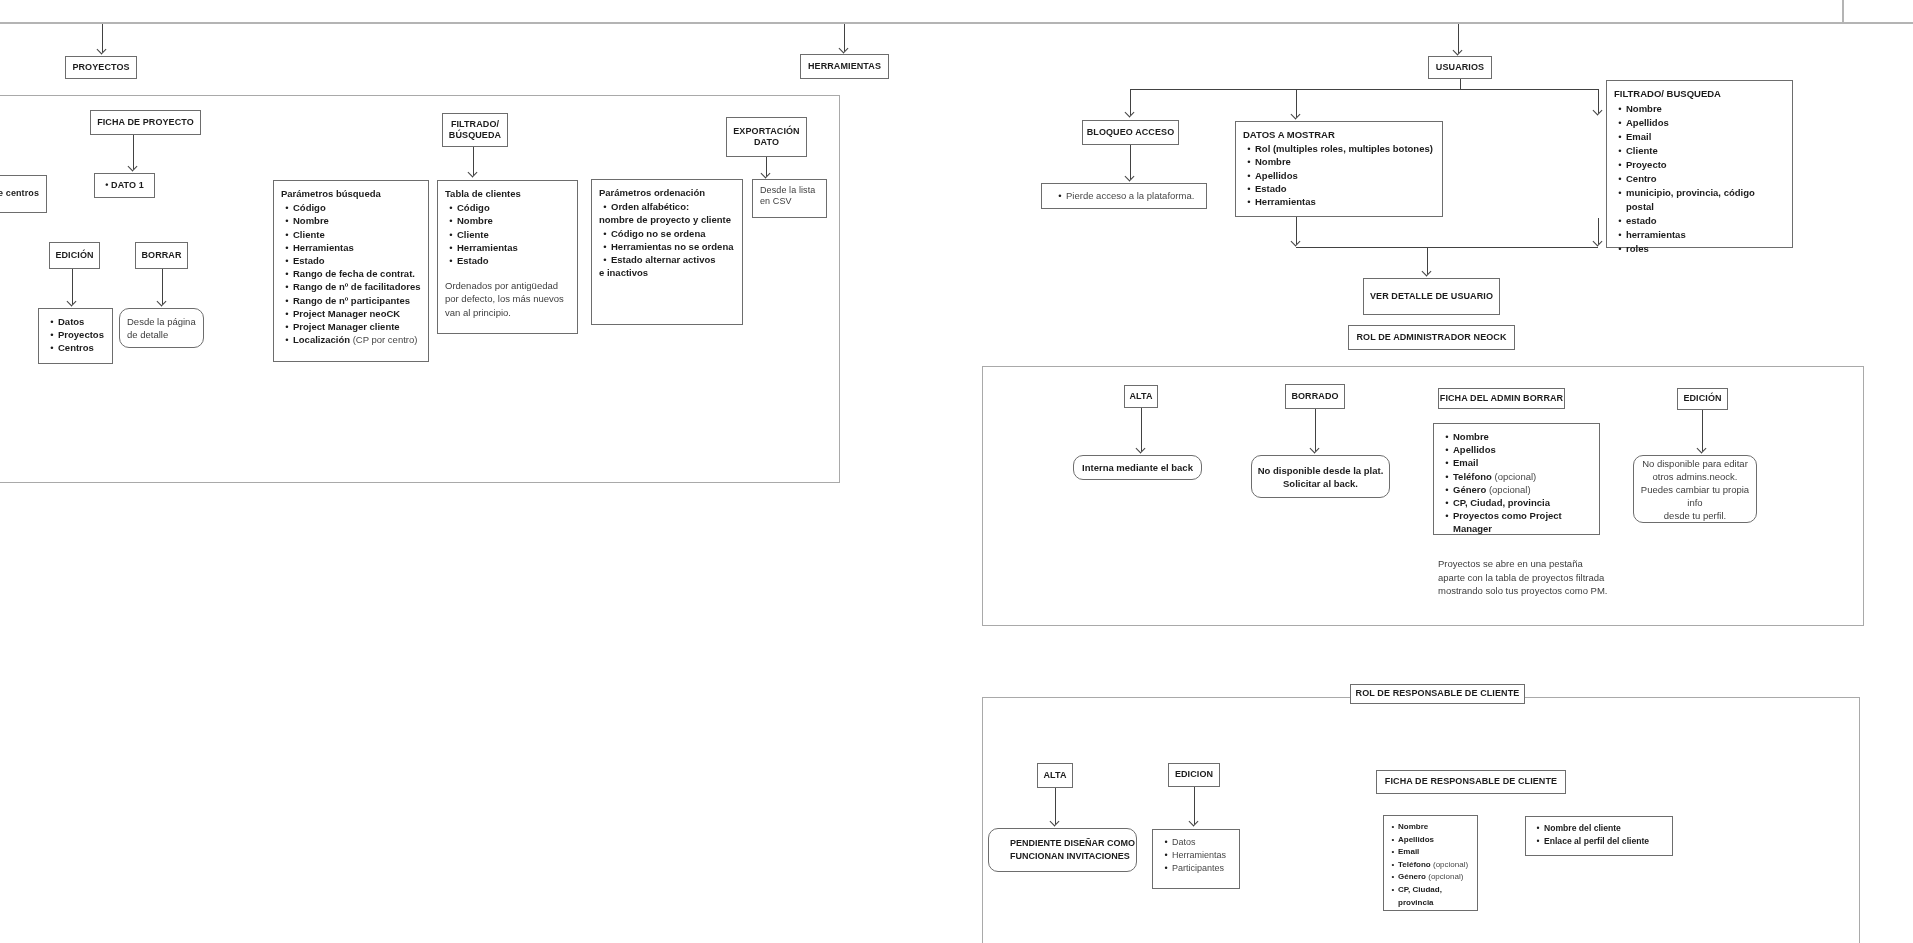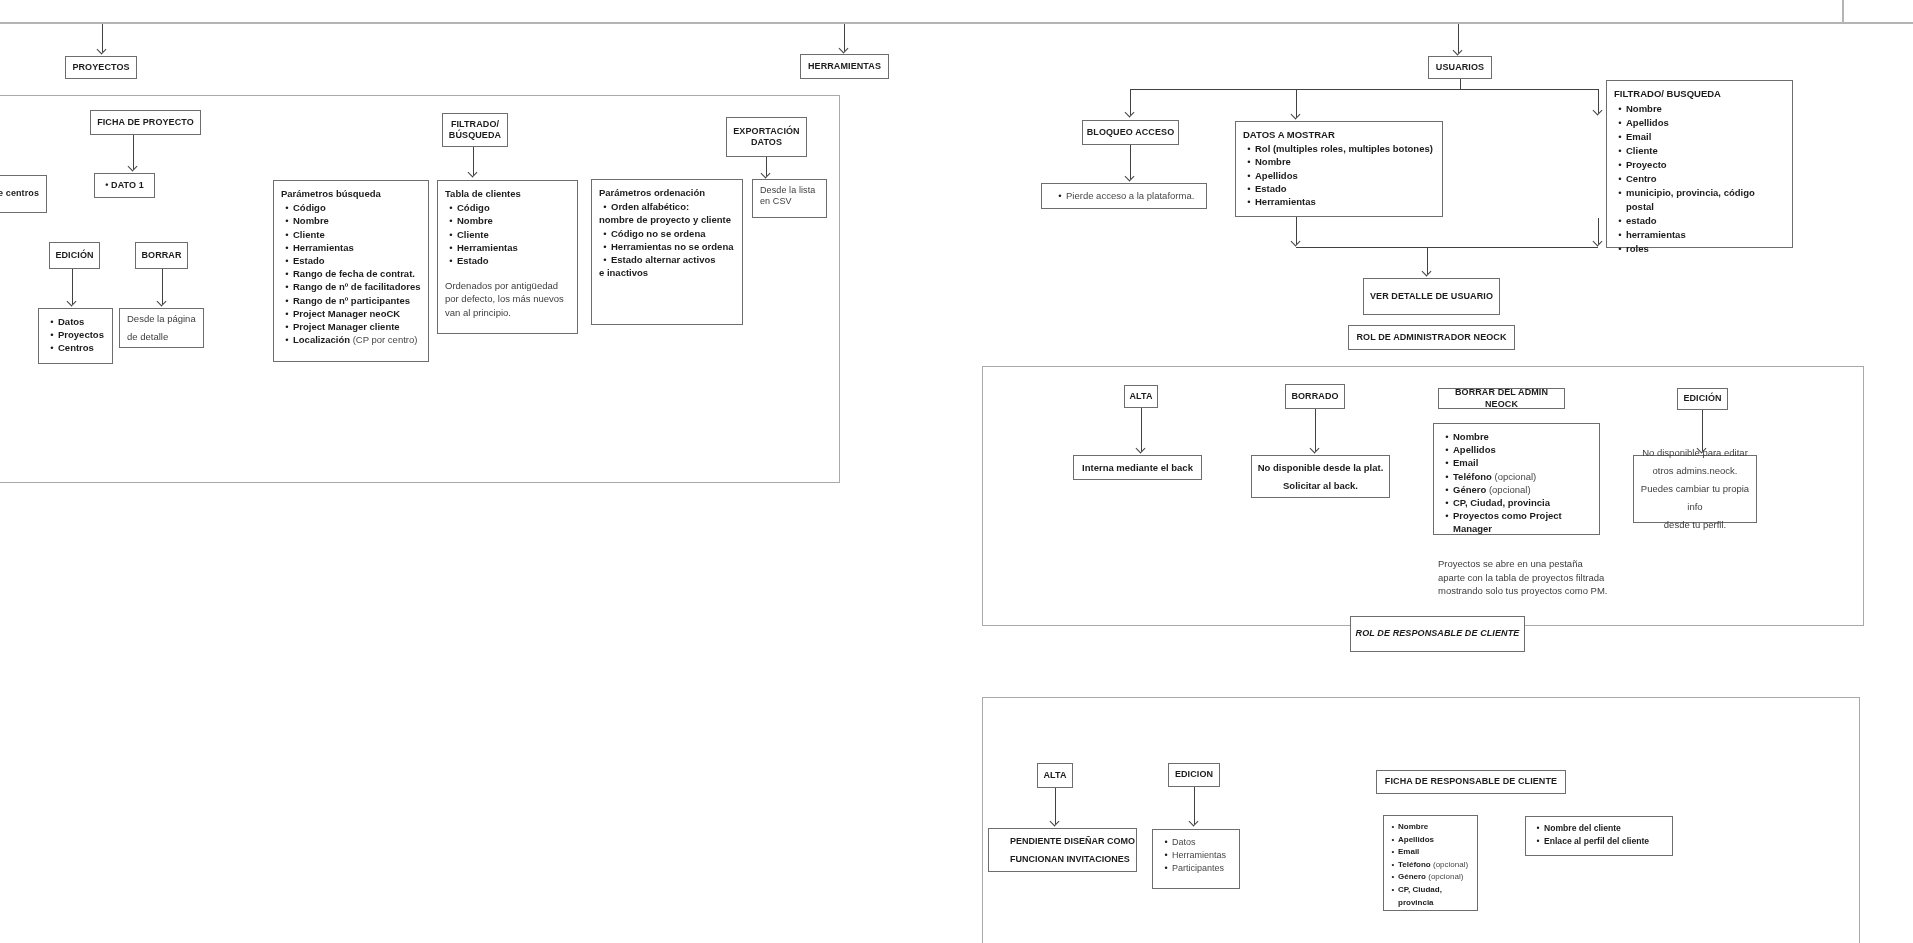--- a/index.html
+++ b/index.html
@@ -31,21 +31,21 @@
   }
   .listbox{padding:6px 7px;font-size:9.5px;line-height:13.2px;}
   .listbox .ttl{font-weight:bold;margin-bottom:1px;}
   .li{display:flex;}
   .blt{flex:none;width:12px;text-align:center;color:#1c1c1c;}
   .li .bd{font-weight:bold;flex:0 1 auto;}
   .li .rg{font-weight:normal;color:#474747;}
   .li.nob{padding-left:0;}
   .notebox{
     display:flex;align-items:center;justify-content:center;text-align:center;
-    font-size:9.5px;line-height:18px;white-space:pre-line;color:#3d3d3d;
+    font-size:9.5px;line-height:13px;white-space:pre-line;color:#3d3d3d;border-radius:10px;
   }
   .notebox.bold{font-weight:bold;color:#1c1c1c;}
   .freenote{
     position:absolute;z-index:3;font-size:9.5px;line-height:13.5px;color:#3d3d3d;
   }
   .leftalign{justify-content:flex-start;text-align:left;}
   .sm{font-size:8px;line-height:12.6px;}
   .sm2{font-size:8.6px;line-height:12.6px;}
   
   #top-rule{left:0;top:22px;width:1913px;border-top:2px solid #b4b4b4;}
@@ -103,21 +103,21 @@
   #n-rol-admin{left:1348px;top:325px;width:167px;height:25px;}
   #n-alta-admin{left:1124px;top:385px;width:34px;height:23px;}
   #n-alta-admin-note{left:1073px;top:455px;width:129px;height:25px;}
   #n-borrado{left:1285px;top:384px;width:60px;height:25px;}
   #n-borrado-note{left:1251px;top:455px;width:139px;height:43px;}
   #n-ficha-admin{left:1438px;top:388px;width:127px;height:21px;}
   #n-ficha-admin-list{left:1433px;top:423px;width:167px;height:112px;}
   #n-ficha-admin-note{left:1438px;top:557px;width:172px;height:60px;}
   #n-edicion-admin{left:1677px;top:388px;width:51px;height:22px;}
   #n-edicion-admin-note{left:1633px;top:455px;width:124px;height:68px;}
-  #n-rol-resp{left:1350px;top:616px;width:175px;height:36px;font-style:italic;}
+  #n-rol-resp{left:1350px;top:684px;width:175px;height:20px;}
   #n-alta-resp{left:1037px;top:763px;width:36px;height:25px;}
   #n-pendiente{left:988px;top:828px;width:149px;height:44px;font-size:9px;}
   #n-edicion-resp{left:1168px;top:763px;width:52px;height:24px;}
   #n-edicion-resp-list{left:1152px;top:829px;width:88px;height:60px;font-size:9px;}
   #n-ficha-resp{left:1376px;top:770px;width:190px;height:24px;}
   #n-ficha-resp-list{left:1383px;top:815px;width:95px;height:96px;padding:5px 4px;}
   #n-ficha-resp-list .blt{width:10px;}
   #n-cliente-list{left:1525px;top:816px;width:148px;height:40px;padding:5px 6px;}
 </style>
 </head>
@@ -283,21 +283,21 @@
         <span class="blt">•</span>
         <span class="bd">Estado alternar activos</span>
       </div>
       <div class="li nob">
         <span class="bd">e inactivos</span>
       </div>
     </div>
 </div>
 
 <div class="node lbl" id="n-exportacion">EXPORTACIÓN
-DATOS</div>
+DATO</div>
 <div class="node lbl" id="n-csv">Desde la lista
 en CSV</div>
 
 <div class="node lbl" id="n-bloqueo">BLOQUEO ACCESO</div>
 <div class="node" id="n-pierde" style="font-size:9.5px;">
     <div class="li">
       <span class="blt">•</span>
       <span class="rg">Pierde acceso a la plataforma.</span>
     </div>
   </div>
@@ -375,21 +375,21 @@
 </div>
 
 <div class="node lbl" id="n-ver-detalle">VER DETALLE DE USUARIO</div>
 
 <div class="node lbl" id="n-rol-admin">ROL DE ADMINISTRADOR NEOCK</div>
 <div class="node lbl" id="n-alta-admin">ALTA</div>
 <div class="node notebox bold" id="n-alta-admin-note">Interna mediante el back</div>
 <div class="node lbl" id="n-borrado">BORRADO</div>
 <div class="node notebox bold" id="n-borrado-note">No disponible desde la plat.
 Solicitar al back.</div>
-<div class="node lbl" id="n-ficha-admin">BORRAR DEL ADMIN NEOCK</div>
+<div class="node lbl" id="n-ficha-admin">FICHA DEL ADMIN BORRAR</div>
 <div class="node listbox" id="n-ficha-admin-list">
     <div class="li">
       <span class="blt">•</span>
       <span class="bd">Nombre</span>
     </div>
     <div class="li">
       <span class="blt">•</span>
       <span class="bd">Apellidos</span>
     </div>
     <div class="li">

